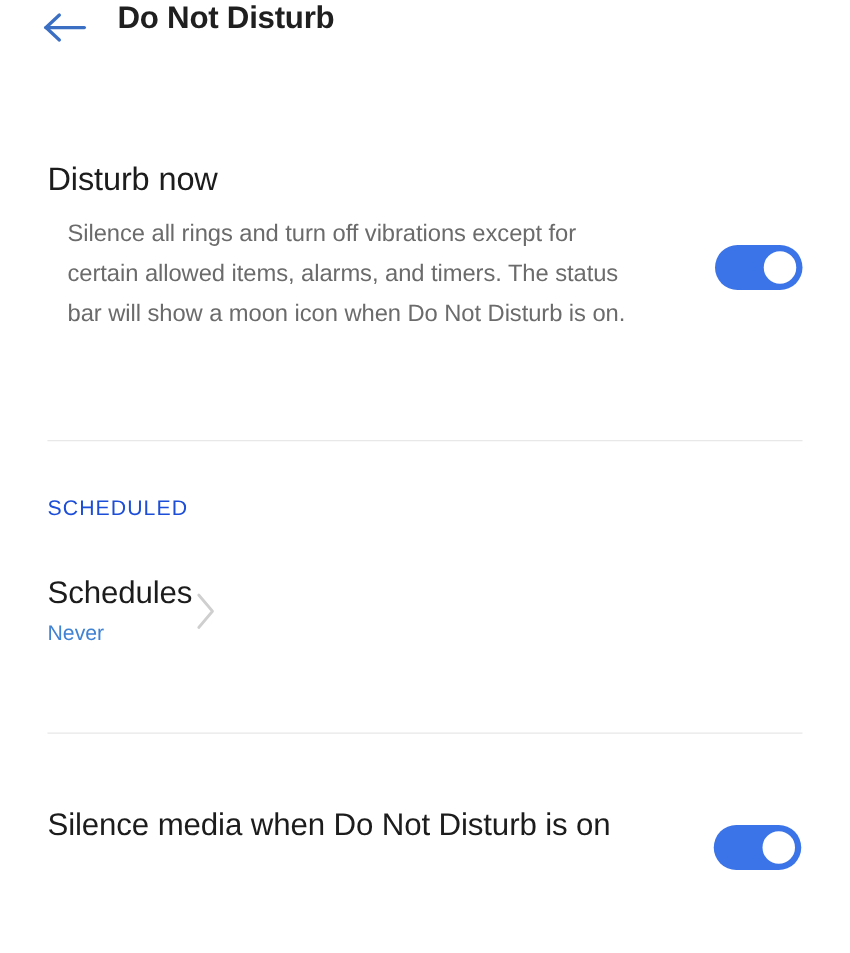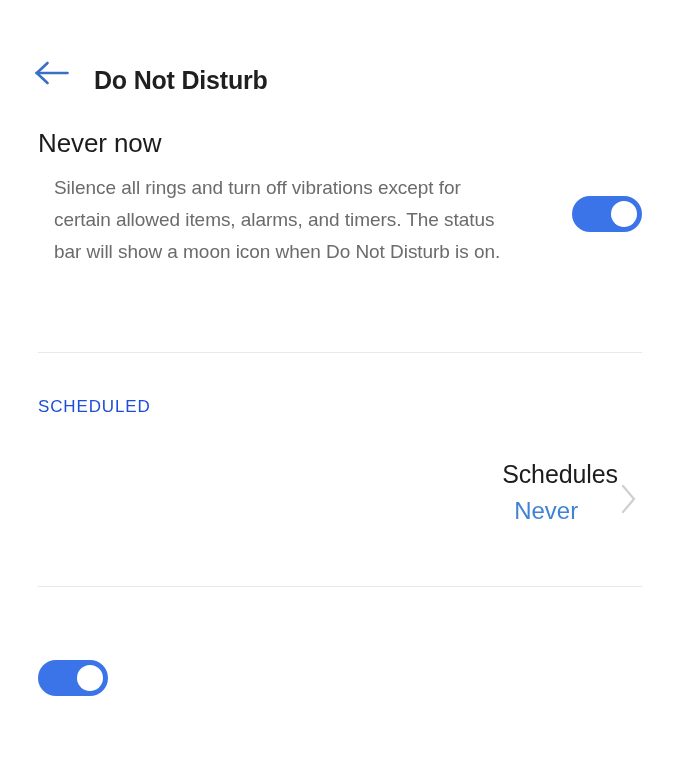--- a/index.html
+++ b/index.html
@@ -23,21 +23,21 @@
   }
 
   
   .appbar {
     position: absolute;
     left: 0;
     top: 0;
     width: 680px;
     height: 95px;
     display: flex;
-    align-items: flex-end;
+    align-items: flex-start;
   }
   .back-btn {
     width: 44px;
     height: 44px;
     margin-left: 30px;
     display: flex;
     align-items: center;
     justify-content: center;
     cursor: pointer;
     background: transparent;
@@ -131,35 +131,35 @@
   }
 
   
   .schedules-row {
     position: absolute;
     left: 38px;
     top: 462px;
     width: 604px;
     display: flex;
     align-items: center;
-    justify-content: flex-end;
+    justify-content: flex-start;
     cursor: pointer;
   }
   .schedules-text { }
   .schedules-title {
     font-size: 25px;
     color: #1c1c1c;
     line-height: 1.0;
     margin: 0 0 11px 0;
     letter-spacing: -0.1px;
   }
   .schedules-value {
-    font-size: 24px;
+    font-size: 17px;
     color: #4082d3;
-    margin: 12px;
+    margin: 0;
     line-height: 1.0;
   }
   .chevron {
     margin-right: 2px;
     display: flex;
     align-items: center;
     justify-content: center;
   }
   .chevron svg { display: block; }
 
@@ -197,21 +197,21 @@
           <path d="M2.5 13 H33.5" stroke="#3b6fc4" stroke-width="2.6" stroke-linecap="round"></path>
           <path d="M13.5 3 L2.8 13 L13.5 23" stroke="#3b6fc4" stroke-width="2.6" stroke-linecap="round" stroke-linejoin="round" fill="none"></path>
         </svg>
       </span>
     </button>
     <div class="appbar-title">Do Not Disturb</div>
   </div>
 
   <div class="enable-row">
     <div class="enable-text">
-      <div class="enable-title">Never now</div>
+      <div class="enable-title">Disturb now</div>
       <div class="enable-desc">Silence all rings and turn off vibrations except for certain allowed items, alarms, and timers. The status bar will show a moon icon when Do Not Disturb is on.</div>
     </div>
     <div class="switch-wrap-enable">
       <button class="switch">
         <span class="knob"></span>
       </button>
     </div>
   </div>
 
   <div class="divider divider-1"></div>
@@ -226,20 +226,21 @@
     <span class="chevron">
       <svg width="22" height="34" viewBox="0 0 22 34" fill="none" xmlns="http://www.w3.org/2000/svg">
         <path d="M5 4 L16 17 L5 30" stroke="#cfcfcf" stroke-width="2.2" stroke-linecap="round" stroke-linejoin="round" fill="none"></path>
       </svg>
     </span>
   </div>
 
   <div class="divider divider-2"></div>
 
   <div class="silence-row">
+    <div class="silence-text">Silence media when Do Not Disturb is on</div>
     <div class="switch-wrap-silence">
       <button class="switch">
         <span class="knob"></span>
       </button>
     </div>
   </div>
 
 </div>
 
 </body></html>

